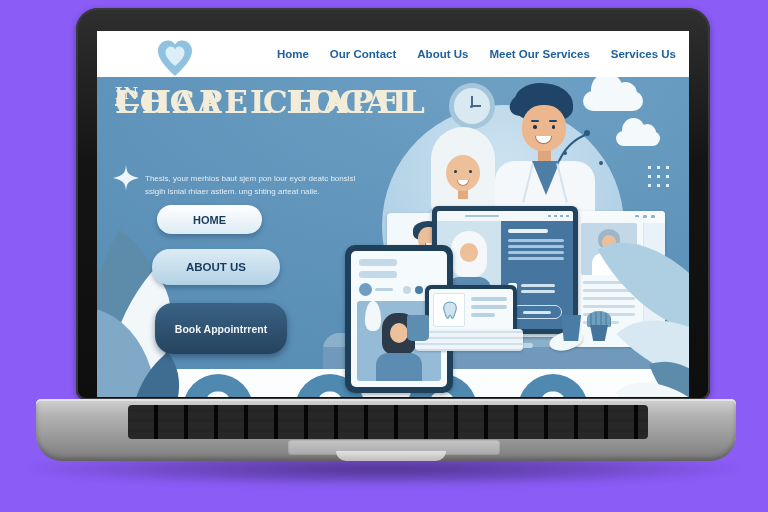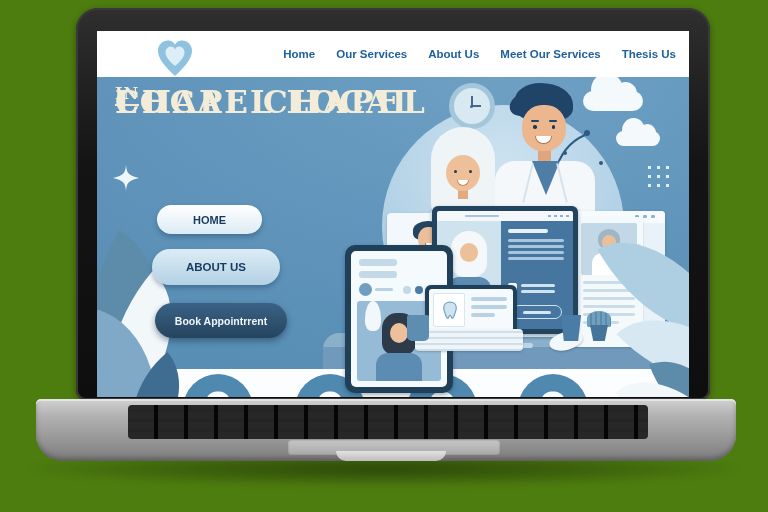--- a/index.html
+++ b/index.html
@@ -1,17 +1,17 @@
 <!DOCTYPE html>
 <html><head>
 <meta charset="utf-8">
 <style>
 *{margin:0;padding:0;box-sizing:border-box;}
 html,body{width:768px;height:512px;background:#ffffff;overflow:hidden;font-family:"Liberation Sans",sans-serif;}
-.stage{position:relative;width:768px;height:512px;background:#4d7c0f;}
+.stage{position:relative;width:768px;height:512px;background:#8b5cf6;}
 
 
 .shadow{position:absolute;left:28px;top:452px;width:712px;height:34px;
   background:radial-gradient(ellipse at 50% 50%, rgba(0,0,0,.42) 0%, rgba(0,0,0,.18) 45%, rgba(0,0,0,0) 72%);
   filter:blur(3px);}
 .bezel{position:absolute;left:76px;top:8px;width:634px;height:392px;
   background:linear-gradient(180deg,#2f2f2f,#141414 40%,#0e0e0e);
   border-radius:22px 22px 10px 10px;box-shadow:inset 0 0 0 2px #3a3a3a, 0 2px 6px rgba(0,0,0,.35);}
 .base{position:absolute;left:36px;top:399px;width:700px;height:62px;
   background:linear-gradient(180deg,#d2d2d2 0%,#b3b3b3 26%,#939393 70%,#7c7c7c 100%);
@@ -166,21 +166,21 @@
 .headline .l2{font-size:31px;letter-spacing:2px;display:block;white-space:nowrap;}
 .headline .in{font-size:16px;letter-spacing:1px;border-bottom:2.5px solid #f0ead5;padding-bottom:1px;margin-right:7px;vertical-align:5px;}
 .subtext{left:48px;top:95px;width:240px;font-size:8px;line-height:1.65;color:#e3edf4;}
 
 
 .btn{display:flex;align-items:center;justify-content:center;font-weight:bold;cursor:pointer;border:none;}
 .btn-home{left:60px;top:128px;width:105px;height:29px;border-radius:15px;font-size:11px;color:#173a5e;
   background:linear-gradient(180deg,#ffffff,#dcebf4);box-shadow:0 3px 5px rgba(25,55,85,.35);}
 .btn-about{left:55px;top:172px;width:128px;height:36px;border-radius:18px;font-size:11.5px;color:#173a5e;
   background:linear-gradient(180deg,#dcecf5,#b3d1e5);box-shadow:0 3px 5px rgba(25,55,85,.35);}
-.btn-book{left:58px;top:226px;width:132px;height:35px;border-radius:18px;font-size:10.5px;color:#eef4f9;
+.btn-book{left:58px;top:226px;width:132px;height:51px;border-radius:18px;font-size:10.5px;color:#eef4f9;
   background:linear-gradient(180deg,#3a6285,#25445e);box-shadow:0 3px 6px rgba(15,40,62,.45);}
 
 
 .band{position:relative;height:28px;background:#fcfdfe;border-radius:36px 36px 0 0;z-index:1;}
 .tooth-circle{position:absolute;top:5px;width:70px;height:70px;border-radius:50%;background:#4f89b0;}
 .tooth-circle svg{position:absolute;left:13px;top:11px;}
 .tc-1{left:86px;}.tc-2{left:198px;}.tc-3{left:310px;}.tc-4{left:421px;}
 .floss{position:absolute;left:286px;top:1px;width:42px;height:16px;}
 </style>
 </head>
@@ -194,24 +194,24 @@
 
       <nav class="navbar">
         <div class="logo">
           <svg viewBox="0 0 40 40" width="40" height="42">
             <path d="M20 38 C8 27 3 19.5 3 12.5 C3 6.5 8 2.5 13 2.5 C17 2.5 19 4.7 20 6.8 C21 4.7 23 2.5 27 2.5 C32 2.5 37 6.5 37 12.5 C37 19.5 32 27 20 38Z" fill="#8fc2de"></path>
             <path d="M20 28 C13.5 22.5 10.5 18.5 10.5 14.5 C10.5 11 13.2 8.6 15.7 8.6 C17.7 8.6 19.3 9.8 20 11.6 C20.7 9.8 22.3 8.6 24.3 8.6 C26.8 8.6 29.5 11 29.5 14.5 C29.5 18.5 26.5 22.5 20 28Z" fill="#ddeef8"></path>
           </svg>
         </div>
         <div class="nav-links">
           <a>Home</a>
-          <a>Our Services</a>
+          <a>Our Contact</a>
           <a>About Us</a>
           <a>Meet Our Services</a>
-          <a>Thesis Us</a>
+          <a>Services Us</a>
         </div>
       </nav>
 
       <div class="hero">
         <div class="big-circle"></div>
 
         <div class="clock">
           <div class="h-hand"></div>
           <div class="m-hand"></div>
           <div class="pin"></div>
@@ -383,20 +383,25 @@
           <path d="M13 0 C13.8 8 15 10.2 26 13 C15 15.8 13.8 18 13 26 C12.2 18 11 15.8 0 13 C11 10.2 12.2 8 13 0Z" fill="#eef6fb"></path>
         </svg>
 
         <h1 class="headline">
           <span class="l1">LOCAL CHAPEL</span>
           <span class="l2">
               <span class="in">IN</span>
               <span>CHAPEL LOCAL</span>
             </span>
         </h1>
+        <p class="subtext">
+          <span>Thesis, your merhios baut sjem pon lour eycir deatc bonsisl</span>
+            <br>
+          <span>ssigih lsnial rhiaer astlem. ung shting arteat naile.</span>
+        </p>
         <button class="btn btn-home">HOME</button>
         <button class="btn btn-about">ABOUT US</button>
         <button class="btn btn-book">Book Appointrrent</button>
       </div>
 
       <div class="band">
         <div class="tooth-circle tc-1">
           <svg width="44" height="44" viewBox="0 0 40 40">
               <path d="M20 6 C13 6 9 10.2 9 16.2 C9 20.6 10.8 23.8 12.1 27.5 C13.4 31.2 14.1 35 16.3 35 C18.6 35 17.7 29.6 20 29.6 C22.3 29.6 21.4 35 23.7 35 C25.9 35 26.6 31.2 27.9 27.5 C29.2 23.8 31 20.6 31 16.2 C31 10.2 27 6 20 6Z" fill="#f6fbfd"></path>
             </svg>

